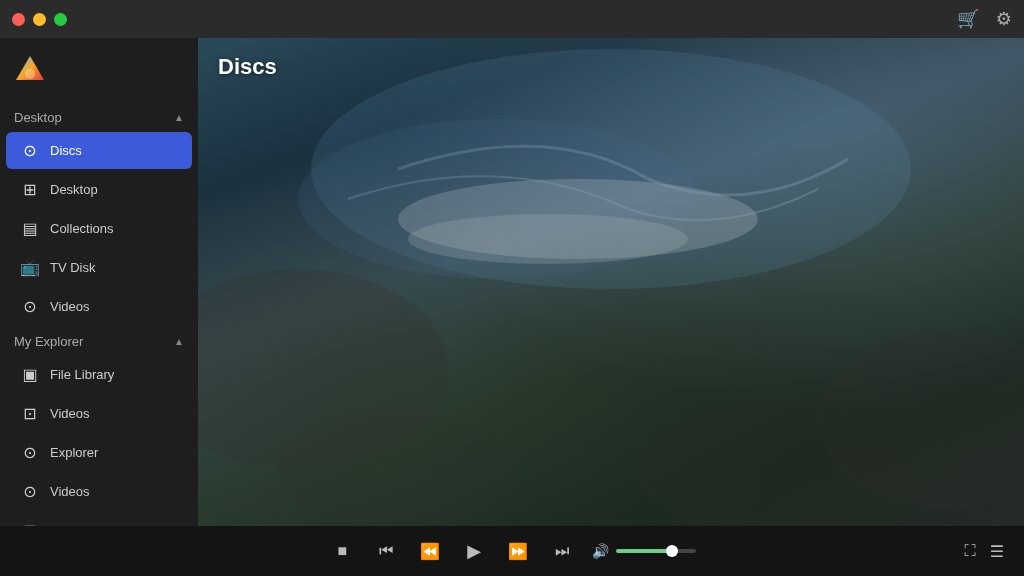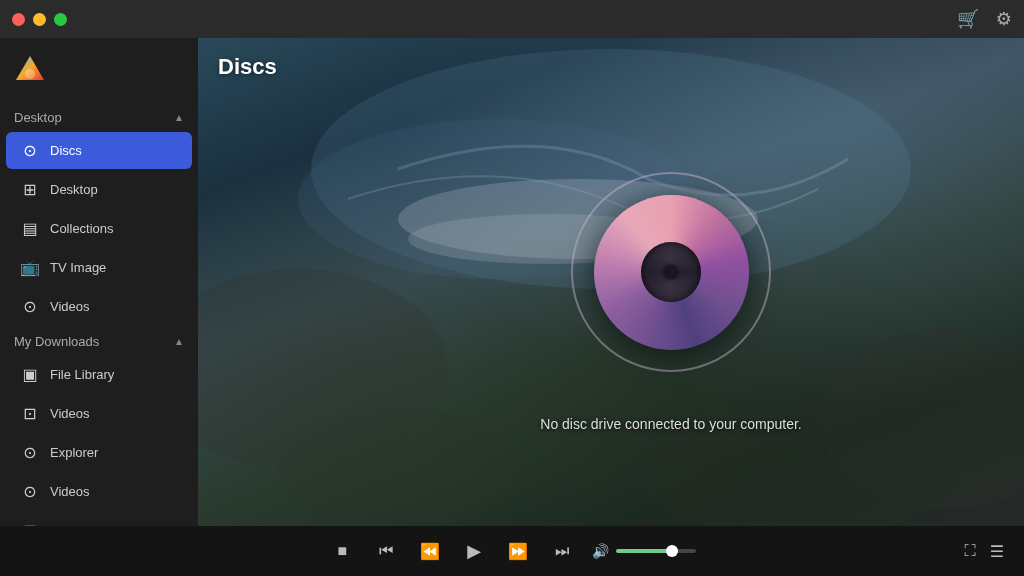--- a/index.html
+++ b/index.html
@@ -380,29 +380,29 @@
     <div class="sidebar-item">
       <span class="item-icon">⊞</span>
       <span>Desktop</span>
     </div>
     <div class="sidebar-item">
       <span class="item-icon">▤</span>
       <span>Collections</span>
     </div>
     <div class="sidebar-item">
       <span class="item-icon">📺</span>
-      <span>TV Image</span>
+      <span>TV Disk</span>
     </div>
     <div class="sidebar-item">
       <span class="item-icon">⊙</span>
       <span>Videos</span>
     </div>
 
     <div class="sidebar-section-header">
-      <span class="sidebar-section-label">My Downloads</span>
+      <span class="sidebar-section-label">My Explorer</span>
       <span class="chevron-icon">▲</span>
     </div>
 
     <div class="sidebar-item">
       <span class="item-icon">▣</span>
       <span>File Library</span>
     </div>
     <div class="sidebar-item">
       <span class="item-icon">⊡</span>
       <span>Videos</span>
@@ -438,26 +438,20 @@
       <ellipse cx="200" cy="450" rx="120" ry="60" fill="rgba(45,50,42,0.4)"></ellipse>
 
       <path d="M200,150 Q350,100 450,160 Q550,200 650,140" stroke="rgba(180,210,230,0.4)" stroke-width="3" fill="none"></path>
       <path d="M150,180 Q300,130 430,190 Q520,220 620,170" stroke="rgba(200,225,240,0.35)" stroke-width="2" fill="none"></path>
     </svg>
 
     <div class="content-header">
       <span class="content-title">Discs</span>
     </div>
 
-    <div class="disc-container">
-      <div class="disc-outer-ring">
-        <div class="disc-visual"></div>
-      </div>
-      <span class="disc-no-drive-text">No disc drive connected to your computer.</span>
-    </div>
   </div>
 </div>
 
 <div class="player-bar">
   <div class="player-btn" title="Stop">■</div>
   <div class="player-btn" title="Previous">⏮</div>
   <div class="player-btn" title="Rewind">⏪</div>
   <div class="player-btn" title="Play" style="font-size:18px;">▶</div>
   <div class="player-btn" title="Fast Forward">⏩</div>
   <div class="player-btn" title="Next">⏭</div>

